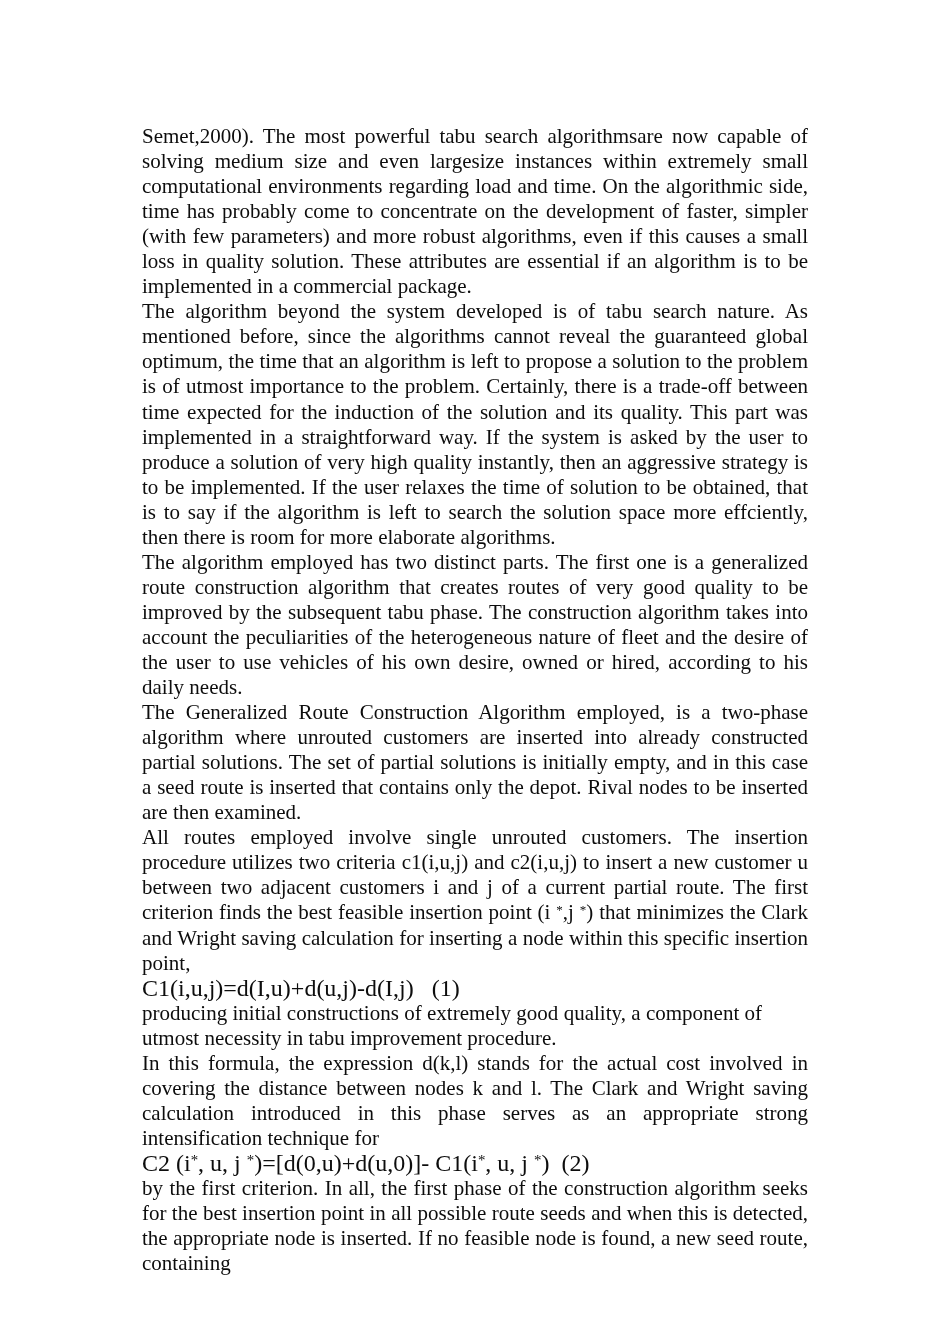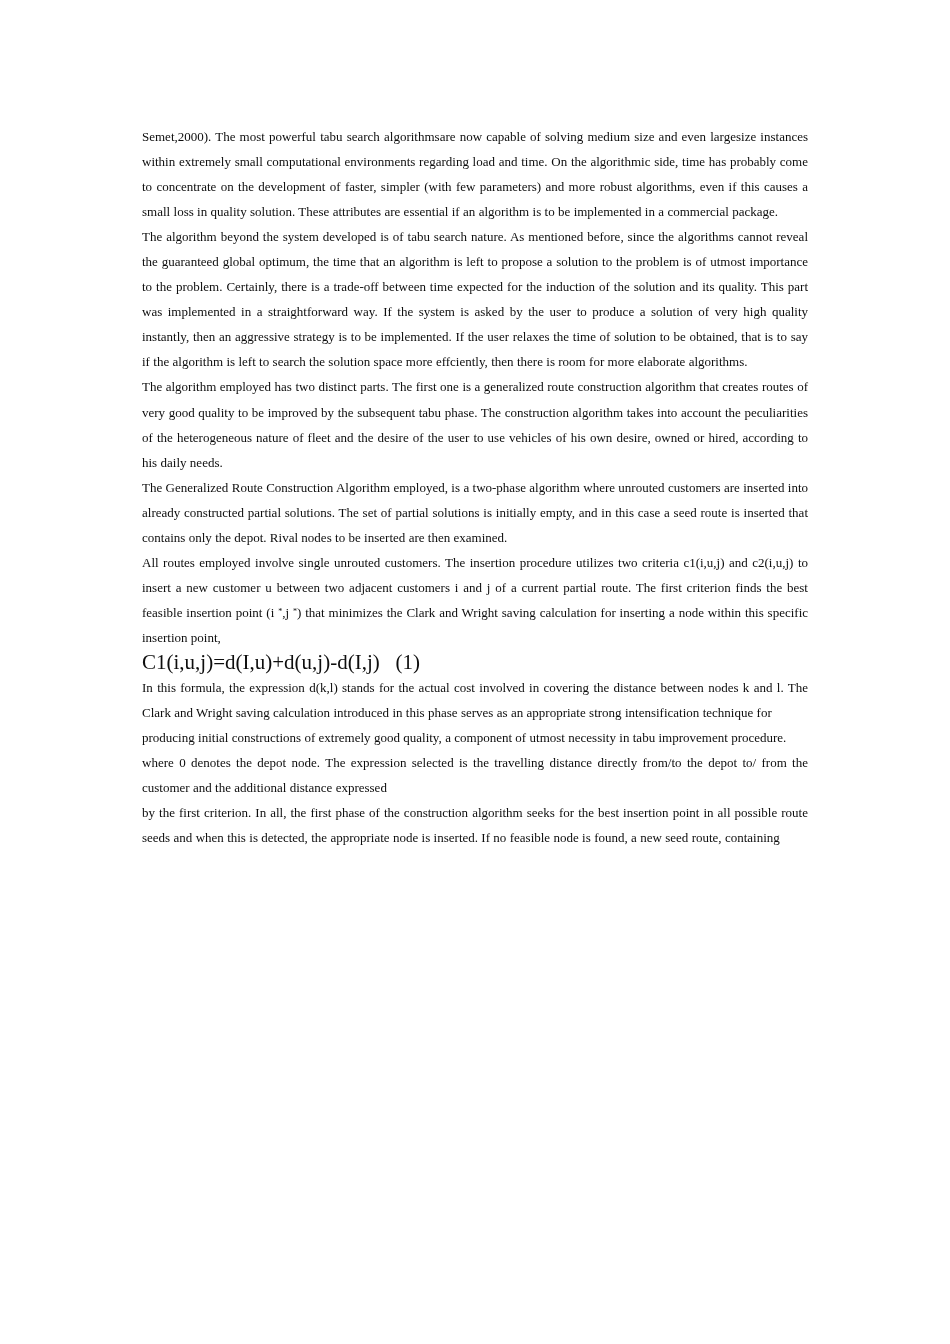--- a/index.html
+++ b/index.html
@@ -22,35 +22,35 @@
   }
   #textblock {
     position: absolute;
     left: 142px;
     top: 124px;
     width: 666px;
   }
   p.para {
     margin: 0;
     padding: 0;
-    font-size: 13px;
+    font-size: 21px;
     line-height: 25.05px;
     text-align: justify;
     text-justify: inter-word;
     -webkit-hyphens: none;
     hyphens: none;
     word-spacing: 0.1px;
   }
   p.para.left {
     text-align: left;
   }
   p.formula {
     margin: 0;
     padding: 0;
-    font-size: 21px;
+    font-size: 24px;
     line-height: 25.05px;
     text-align: left;
     white-space: pre-wrap;
   }
   sup.star {
     font-size: 0.62em;
     vertical-align: 0.42em;
     line-height: 0;
   }
 </style>
@@ -65,25 +65,25 @@
     <p class="para">The algorithm beyond the system developed is of tabu search nature. As mentioned before, since the algorithms cannot reveal the guaranteed global optimum, the time that an algorithm is left to propose a solution to the problem is of utmost importance to the problem. Certainly, there is a trade-off between time expected for the induction of the solution and its quality. This part was implemented in a straightforward way. If the system is asked by the user to produce a solution of very high quality instantly, then an aggressive strategy is to be implemented. If the user relaxes the time of solution to be obtained, that is to say if the algorithm is left to search the solution space more effciently, then there is room for more elaborate algorithms.</p>
 
     <p class="para">The algorithm employed has two distinct parts. The first one is a generalized route construction algorithm that creates routes of very good quality to be improved by the subsequent tabu phase. The construction algorithm takes into account the peculiarities of the heterogeneous nature of fleet and the desire of the user to use vehicles of his own desire, owned or hired, according to his daily needs.</p>
 
     <p class="para">The Generalized Route Construction Algorithm employed, is a two-phase algorithm where unrouted customers are inserted into already constructed partial solutions. The set of partial solutions is initially empty, and in this case a seed route is inserted that contains only the depot. Rival nodes to be inserted are then examined.</p>
 
     <p class="para"><span>All routes employed involve single unrouted customers. The insertion procedure utilizes two criteria c1(i,u,j) and c2(i,u,j) to insert a new customer u between two adjacent customers i and j of a current partial route. The first criterion finds the best feasible insertion point  (i </span><sup class="star">*</sup><span>,j </span><sup class="star">*</sup><span>) that minimizes the Clark and Wright saving calculation for inserting a node within this specific insertion point,</span></p>
 
     <p class="formula">C1(i,u,j)=d(I,u)+d(u,j)-d(I,j)   (1)</p>
 
+    <p class="para left">producing initial constructions of extremely good quality, a component of utmost necessity in tabu improvement procedure.</p>
+
     <p class="para">In this formula, the expression d(k,l) stands for the actual cost involved in covering the distance between nodes k and l. The Clark and Wright saving calculation introduced in this phase serves as an appropriate strong intensification technique for</p>
-
-    <p class="para left">producing initial constructions of extremely good quality, a component of utmost necessity in tabu improvement procedure.</p>
 
 
 
+    <p class="formula"><span>C2 (i</span><sup class="star">*</sup><span>, u, j </span><sup class="star">*</sup><span>)=[d(0,u)+d(u,0)]- C1(i</span><sup class="star">*</sup><span>, u, j </span><sup class="star">*</sup><span>)  (2)</span></p>
 
-    <p class="para">where 0 denotes the depot node. The expression selected is the travelling distance directly from/to the depot to/ from the customer and the additional distance expressed</p>
 
     <p class="para">by the first criterion. In all, the first phase of the construction algorithm seeks for the best insertion point in all possible route seeds and when this is detected, the appropriate node is inserted. If no feasible node is found, a new seed route, containing</p>
 
   </div>
 </div>
 
 </body></html>

